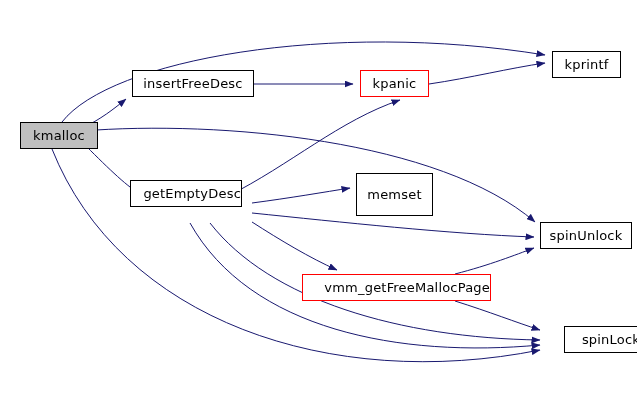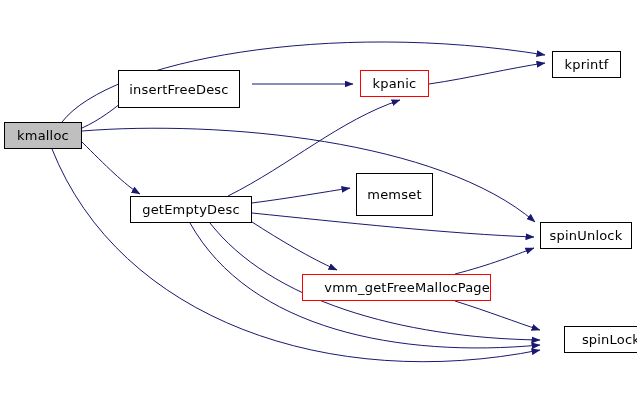--- a/index.html
+++ b/index.html
@@ -53,33 +53,33 @@
         <path d="M 252,213 C 340,222 450,234 534,237" fill="none" stroke="#191970" stroke-width="1" marker-end="url(#arrowhead)"></path>
         <path d="M 252,222 C 280,240 310,258 337,270" fill="none" stroke="#191970" stroke-width="1" marker-end="url(#arrowhead)"></path>
         <path d="M 455,274 C 490,265 515,255 534,248" fill="none" stroke="#191970" stroke-width="1" marker-end="url(#arrowhead)"></path>
         <path d="M 455,301 C 490,312 515,322 540,330" fill="none" stroke="#191970" stroke-width="1" marker-end="url(#arrowhead)"></path>
         <path d="M 210,223 C 270,300 400,338 540,340" fill="none" stroke="#191970" stroke-width="1" marker-end="url(#arrowhead)"></path>
         <path d="M 190,223 C 250,330 400,358 540,345" fill="none" stroke="#191970" stroke-width="1" marker-end="url(#arrowhead)"></path>
         <path d="M 52,149 C 120,320 330,392 540,350" fill="none" stroke="#191970" stroke-width="1" marker-end="url(#arrowhead)"></path>
       </g>
   </svg>
   <div id="node-layer">
-      <div class="node current" style="left: 4px; top: 122px; width: 78px; height: 27px;">
+      <div class="node current" style="left: 20px; top: 122px; width: 78px; height: 27px;">
         <span>kmalloc</span>
       </div>
-      <div class="node" style="left: 118px; top: 70px; width: 122px; height: 38px;">
+      <div class="node" style="left: 132px; top: 70px; width: 122px; height: 27px;">
         <span>insertFreeDesc</span>
       </div>
       <div class="node highlight" style="left: 360px; top: 70px; width: 69px; height: 27px;">
         <span>kpanic</span>
       </div>
       <div class="node" style="left: 552px; top: 45px; width: 69px; height: 27px; margin-top: 6px;">
         <span>kprintf</span>
       </div>
-      <div class="node" style="left: 130px; top: 196px; width: 122px; height: 27px;">
+      <div class="node" style="left: 130px; top: 180px; width: 112px; height: 27px; justify-content: flex-end;">
         <span>getEmptyDesc</span>
       </div>
       <div class="node" style="left: 356px; top: 173px; width: 77px; height: 43px;">
         <span>memset</span>
       </div>
       <div class="node" style="left: 540px; top: 222px; width: 92px; height: 27px;">
         <span>spinUnlock</span>
       </div>
       <div class="node highlight" style="left: 302px; top: 274px; width: 189px; height: 27px; justify-content: flex-end;">
         <span>vmm_getFreeMallocPage</span>

